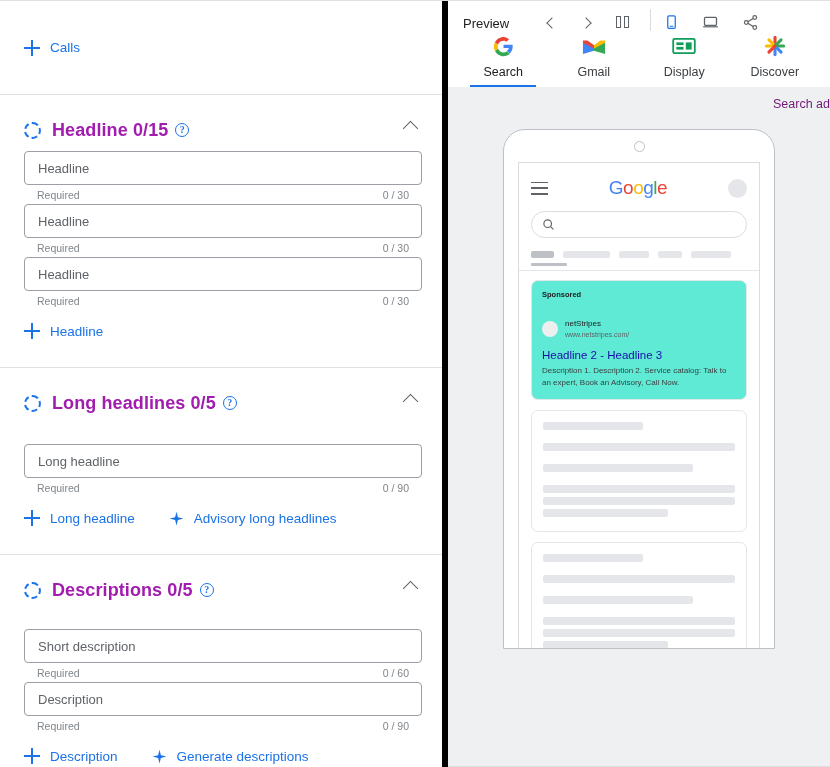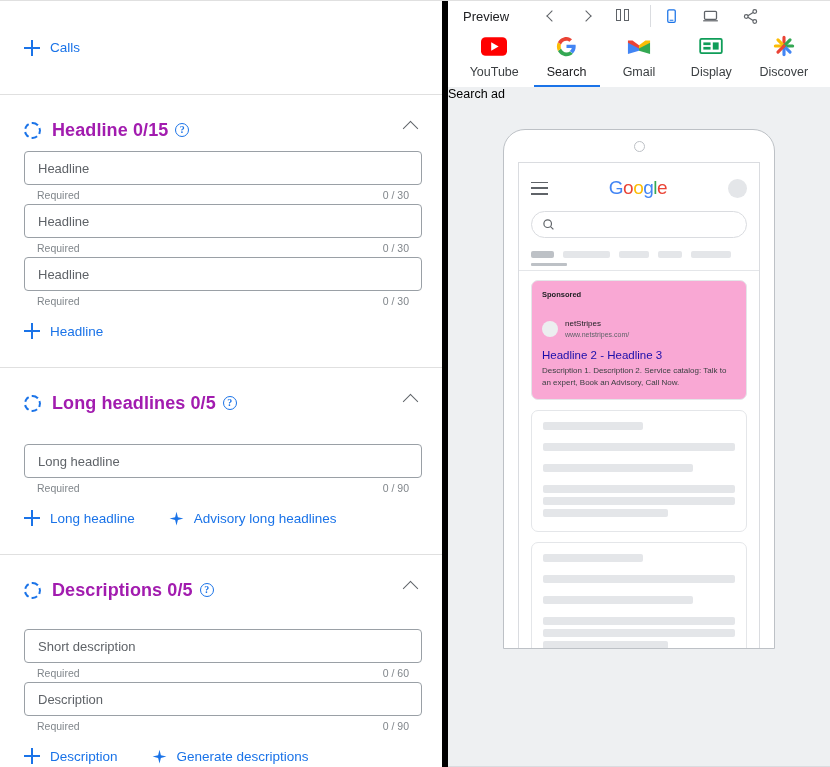--- a/index.html
+++ b/index.html
@@ -68,21 +68,21 @@
   .field-meta {
     width: 398px; display: flex; justify-content: space-between;
     font-size: 10.5px; color: #80868b; padding: 4px 13px 0 13px;
   }
   .actions-row { display: flex; align-items: center; gap: 34px; padding: 9px 0 20px 0; }
   .spark-ic { width: 15px; height: 15px; flex: 0 0 15px; }
 
   
   #preview-panel { width: 382px; height: 766px; background: #eef0f2; position: relative; }
   .pv-topbar {
-    height: 30px; background: #fff; display: flex; align-items: center;
+    height: 30px; background: #fff; display: flex; align-items: flex-end;
     padding: 0 12px 0 15px;
   }
   .pv-title { font-size: 13px; color: #202124; font-weight: 400; }
   .pv-nav { display: flex; align-items: center; gap: 20px; margin-left: 35px; }
   .nav-btn { width: 16px; height: 16px; position: relative; cursor: pointer; }
   .nav-btn.prev::before, .nav-btn.next::before {
     content: ""; position: absolute; left: 4px; top: 4px; width: 7px; height: 7px;
     border-left: 1.5px solid #5f6368; border-top: 1.5px solid #5f6368;
   }
   .nav-btn.prev::before { transform: rotate(-45deg); }
@@ -104,22 +104,22 @@
   .pv-tab .tab-ic { height: 26px; display: flex; align-items: center; }
   .pv-tab .tab-lbl { font-size: 12.5px; color: #3c4043; margin-top: 6px; }
   .pv-tab.active .tab-lbl { color: #202124; }
   .pv-tab.active::after {
     content: ""; position: absolute; bottom: 0; left: 3px; right: 3px;
     height: 2.5px; background: #1a73e8;
   }
 
   .pv-stage { position: relative; height: 680px; }
   .stage-label {
-    text-align: left; font-size: 12.5px; color: #000000;
-    padding-top: 0; padding-bottom: 11px;
+    text-align: right; font-size: 12.5px; color: #701a75;
+    padding-top: 10px; padding-bottom: 11px;
   }
 
   .phone {
     position: absolute; left: 50%; transform: translateX(-50%); top: 42px;
     width: 272px; height: 520px; background: #fff;
     border: 1px solid #bdc1c6; border-radius: 22px 22px 0 0;
     overflow: hidden;
   }
   .phone-notch { height: 32px; display: flex; align-items: center; justify-content: center; }
   .notch-dot { width: 11px; height: 11px; border-radius: 50%; border: 1px solid #bdc1c6; }
@@ -138,21 +138,21 @@
     border-radius: 14px; display: flex; align-items: center; padding: 0 10px;
   }
   .serp-tabs { display: flex; gap: 9px; padding: 13px 12px 0 12px; align-items: center; }
   .serp-tabs span { display: block; height: 7px; border-radius: 2px; background: #e4e6e9; }
   .serp-tabs span.sel { background: #bdc1c6; }
   .serp-tab-underline { height: 3px; width: 36px; background: #bdc1c6; margin: 5px 0 0 12px; border-radius: 1px; }
   .serp-rule { height: 1px; background: #e4e6e9; margin-top: 4px; }
 
   .ad-card {
     margin: 9px 12px 0 12px; border: 1px solid #e4e6e9; border-radius: 7px;
-    padding: 9px 10px 11px 10px; background: #f9a8d4;
+    padding: 9px 10px 11px 10px; background: #5eead4;
   }
   .ad-sponsored { font-size: 7.5px; font-weight: bold; color: #202124; }
   .ad-site { display: flex; align-items: center; gap: 7px; margin-top: 20px; }
   .ad-fav { width: 16px; height: 16px; border-radius: 50%; background: #eceef0; flex: 0 0 16px; }
   .ad-name { font-size: 8px; color: #202124; line-height: 1.35; }
   .ad-url { font-size: 7px; color: #5f6368; line-height: 1.35; }
   .ad-headline { font-size: 11.5px; color: #1a0dab; margin-top: 10px; font-weight: 500; }
   .ad-desc { font-size: 8px; color: #3c4043; line-height: 1.45; margin-top: 4px; }
 
   .skel-card {
@@ -323,29 +323,20 @@
               <circle cx="6" cy="12" r="2.6"></circle>
               <circle cx="18" cy="19" r="2.6"></circle>
               <line x1="8.3" y1="10.8" x2="15.7" y2="6.2"></line>
               <line x1="8.3" y1="13.2" x2="15.7" y2="17.8"></line>
             </svg>
         </span>
       </div>
     </div>
 
     <div class="pv-tabs">
-      <div class="pv-tab">
-        <span class="tab-ic">
-          <svg width="26" height="19" viewBox="0 0 28 20">
-              <rect width="28" height="20" rx="5" fill="#FF0000"></rect>
-              <path d="M11 5.5 L19 10 L11 14.5 Z" fill="#fff"></path>
-            </svg>
-        </span>
-        <span class="tab-lbl">YouTube</span>
-      </div>
       <div class="pv-tab active">
         <span class="tab-ic">
           <svg width="21" height="21" viewBox="0 0 48 48">
             <path fill="#4285F4" d="M45 24c0-1.6-.1-2.7-.4-4H24v7.5h12c-.2 2-1.6 5-4.5 7l6.9 5.3C42.5 36 45 30.6 45 24z"></path>
             <path fill="#34A853" d="M24 46c5.9 0 10.9-2 14.5-5.3l-6.9-5.3c-1.9 1.3-4.4 2.2-7.6 2.2-5.8 0-10.7-3.8-12.5-9.1l-7.1 5.5C8 40.5 15.4 46 24 46z"></path>
             <path fill="#FBBC05" d="M11.5 28.5c-.5-1.4-.8-2.9-.8-4.5s.3-3.1.7-4.5l-7.1-5.5C2.8 16.9 2 20.3 2 24s.8 7.1 2.3 10z"></path>
             <path fill="#EA4335" d="M24 10.8c3.2 0 5.4 1.4 6.7 2.5l5.9-5.8C33 4.1 29.9 2 24 2 15.4 2 8 7.5 4.4 14l7.1 5.5C13.3 14.6 18.2 10.8 24 10.8z"></path>
           </svg>
         </span>
         <span class="tab-lbl">Search</span>

